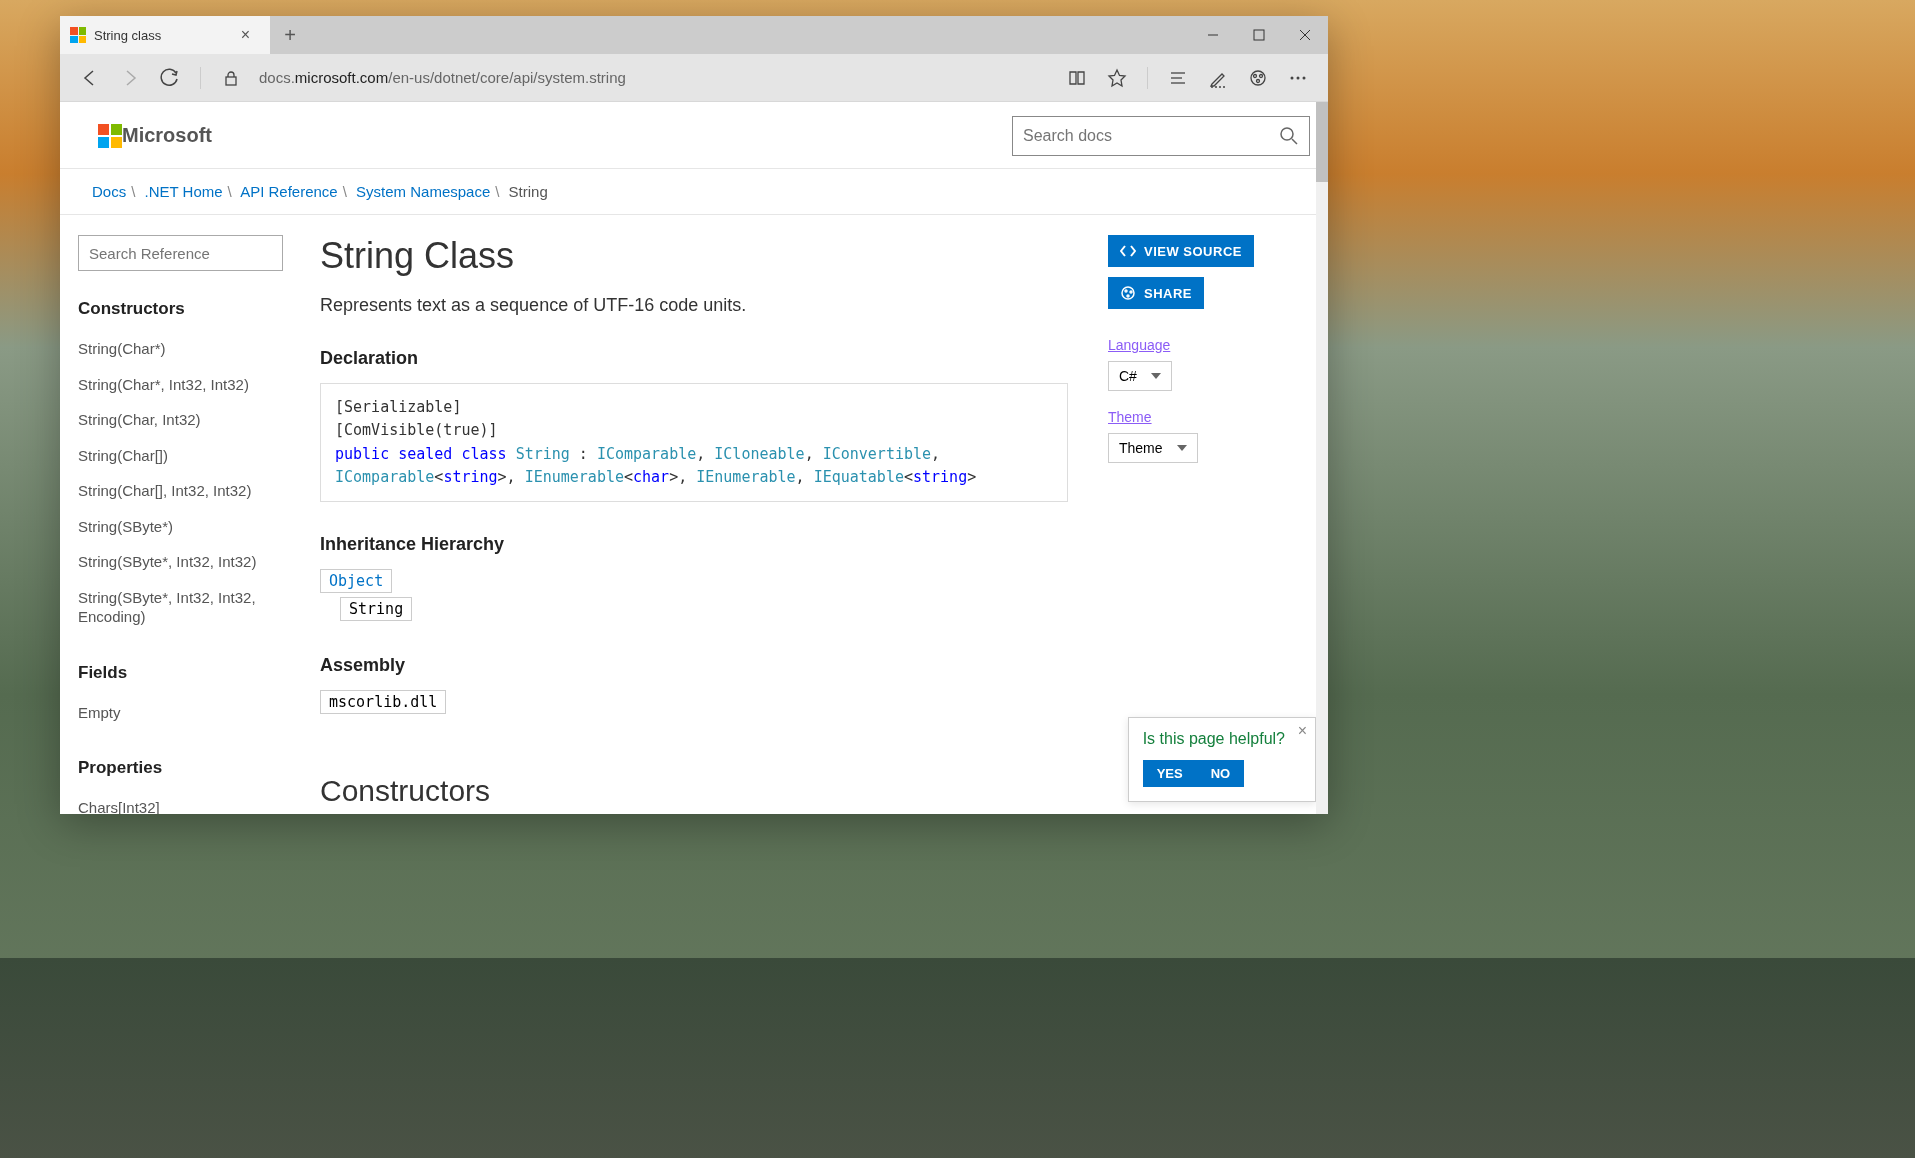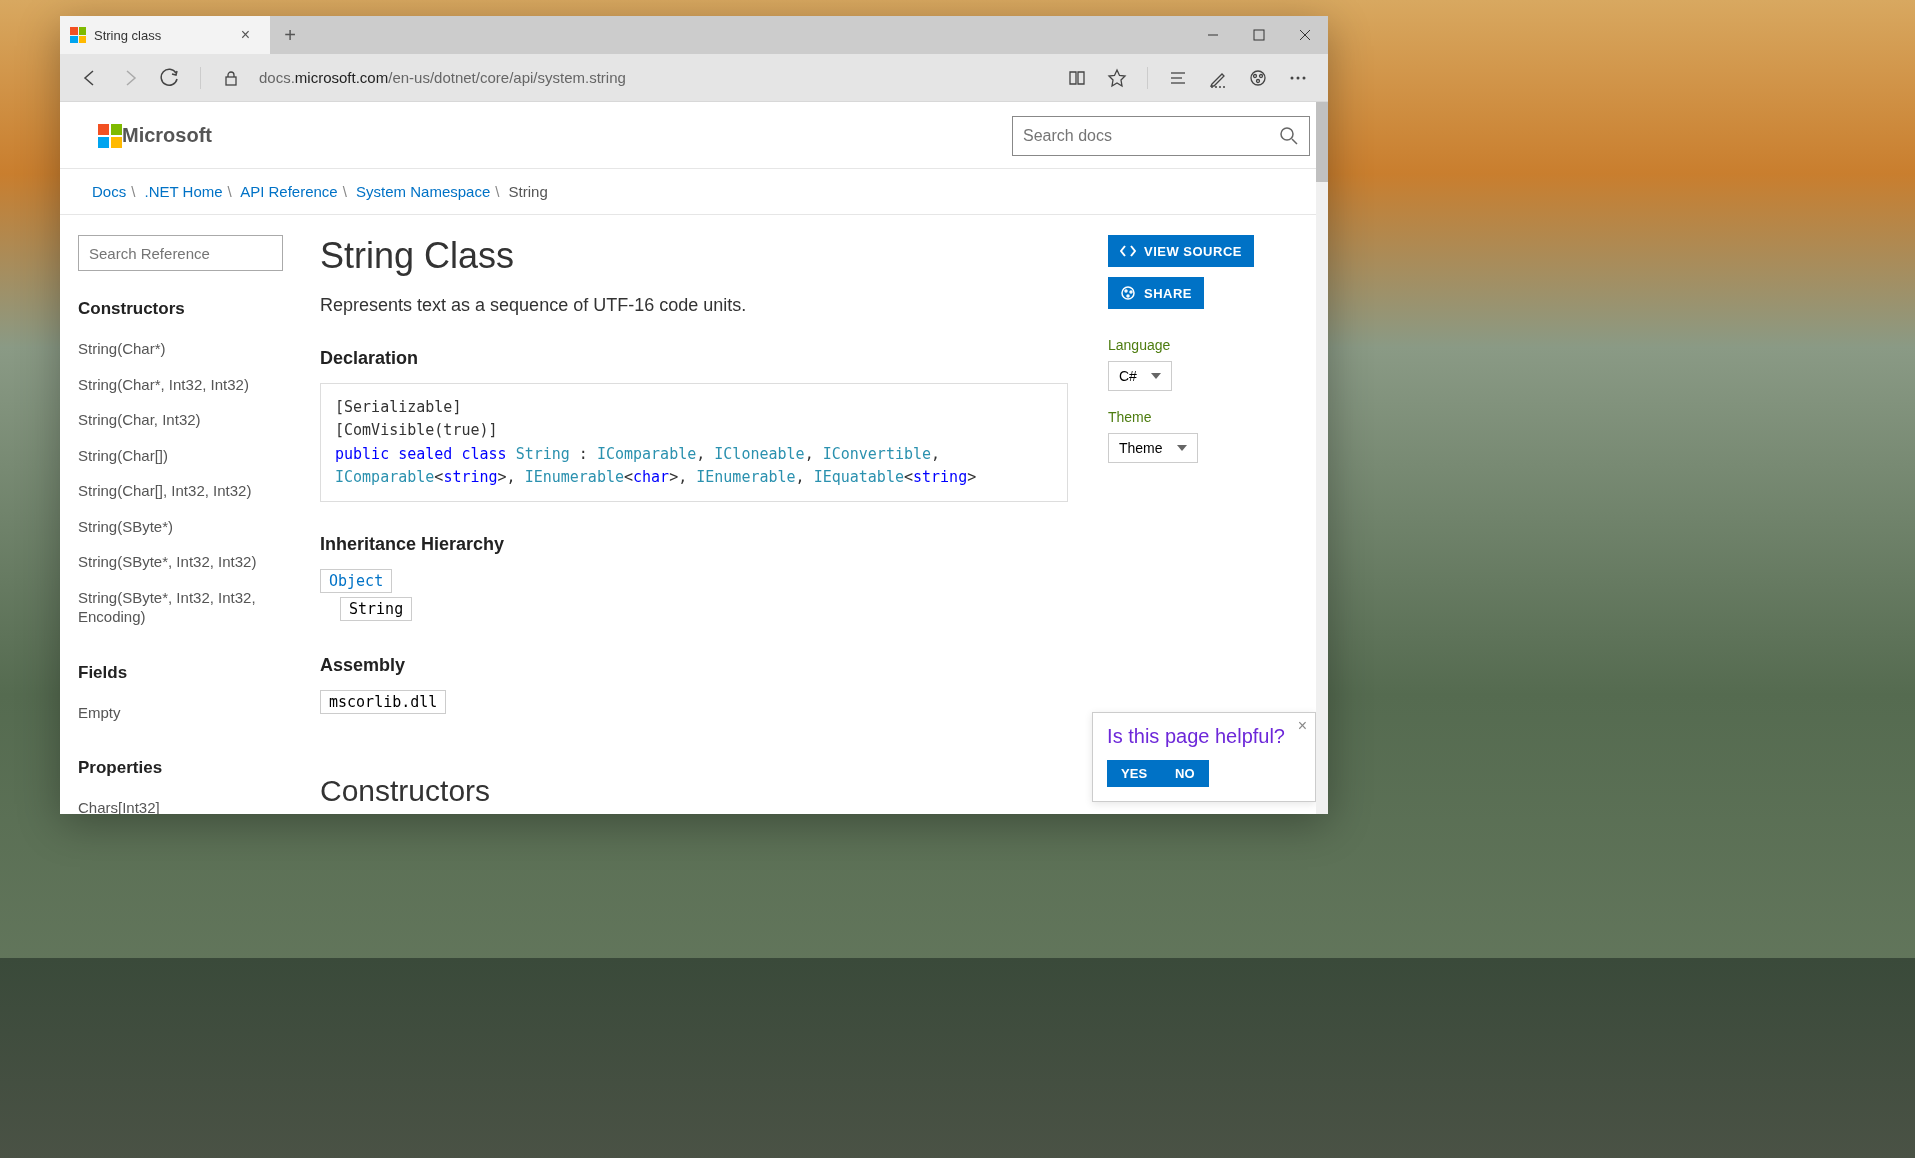--- a/index.html
+++ b/index.html
@@ -271,23 +271,24 @@
   color: #fff;
   font-size: 13px;
   font-weight: 600;
   padding: 8px 12px;
   margin-bottom: 10px;
   cursor: pointer;
   letter-spacing: 0.5px;
 }
 .right-label {
   font-size: 14px;
-  color: #4d7c0f;
+  color: #8b5cf6;
   margin-top: 18px;
   margin-bottom: 8px;
+  text-decoration: underline;
 }
 .dropdown {
   display: inline-flex;
   align-items: center;
   border: 1px solid #ccc;
   padding: 6px 10px;
   font-size: 14px;
   gap: 14px;
   cursor: pointer;
 }
@@ -301,21 +302,21 @@
   box-shadow: 0 2px 8px rgba(0,0,0,0.1);
 }
 .feedback-close {
   position: absolute;
   top: 4px;
   right: 8px;
   font-size: 16px;
   color: #888;
   cursor: pointer;
 }
-.feedback-q { font-size: 20px; color: #6d28d9; margin-bottom: 12px; padding-right: 16px;}
+.feedback-q { font-size: 16px; color: #15803d; margin-bottom: 12px; padding-right: 16px;}
 .feedback-btns { display: flex; gap: 0; }
 .fb-btn {
   background: #0072c6;
   color: #fff;
   font-size: 13px;
   font-weight: 600;
   padding: 6px 14px;
   cursor: pointer;
 }
 .scrollbar-track {

